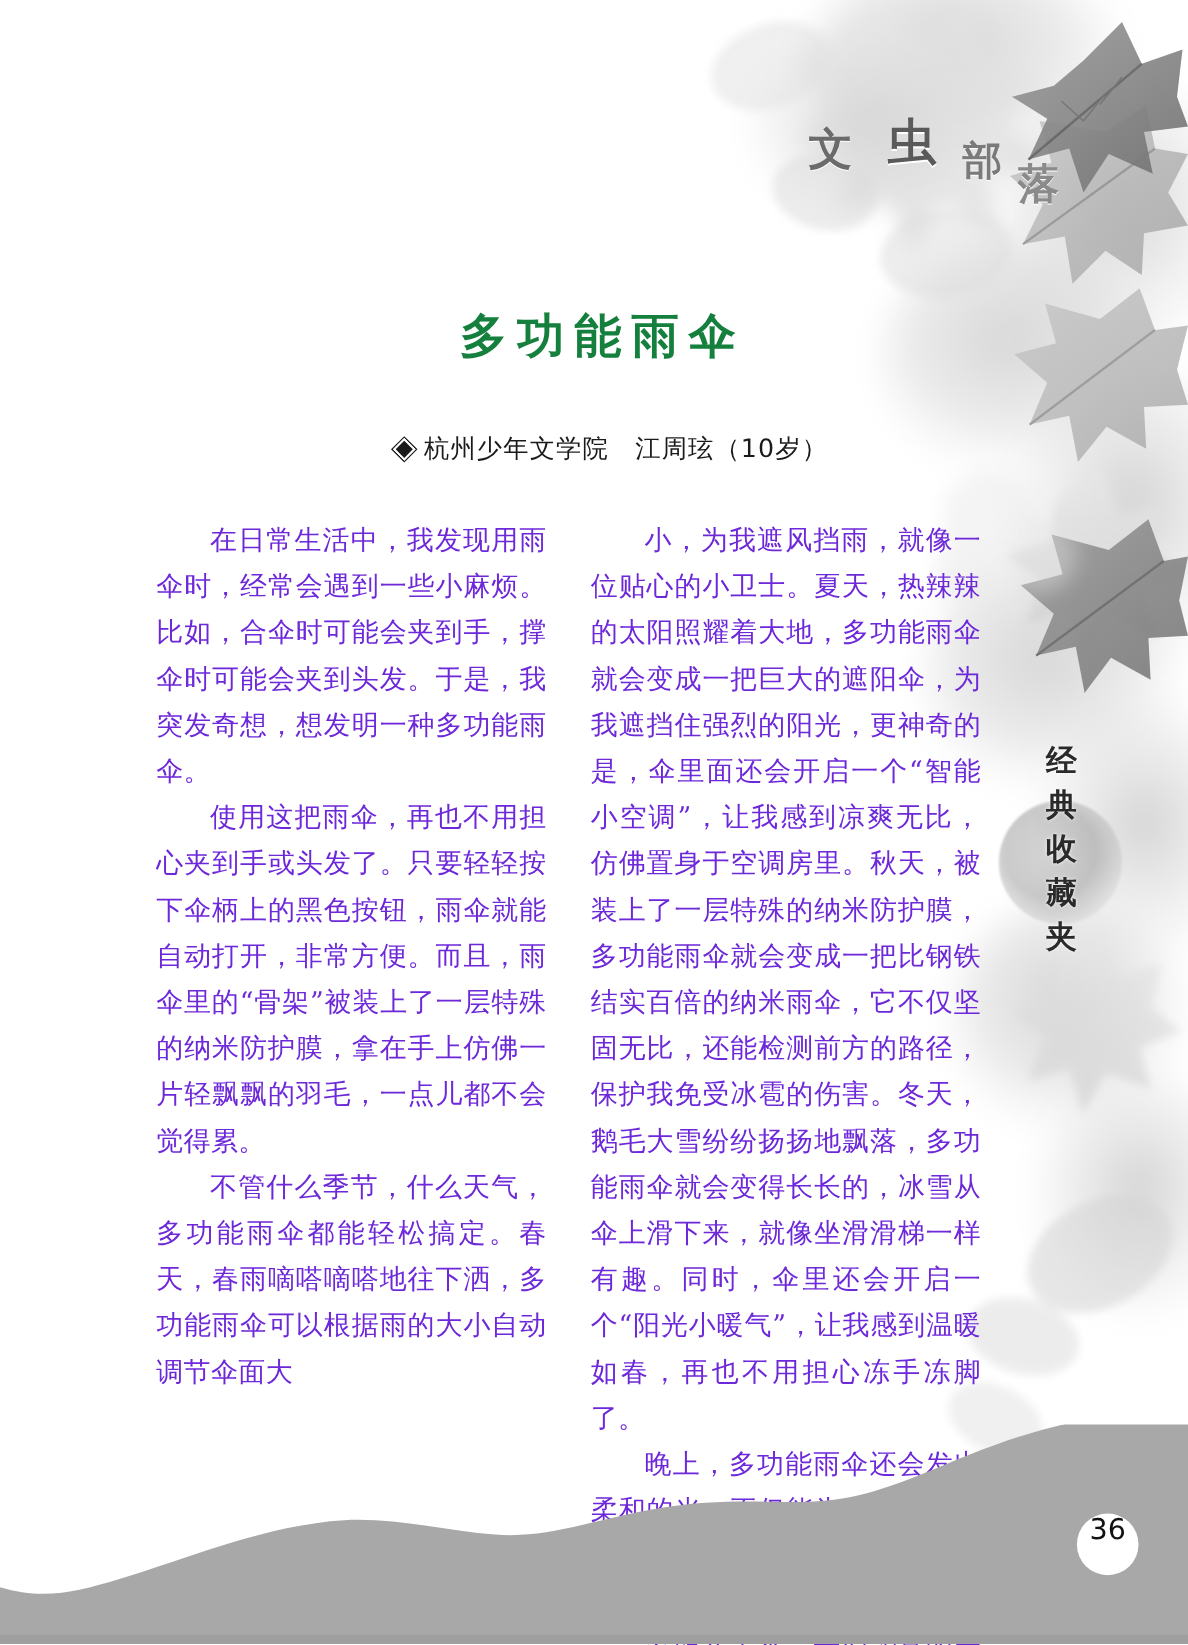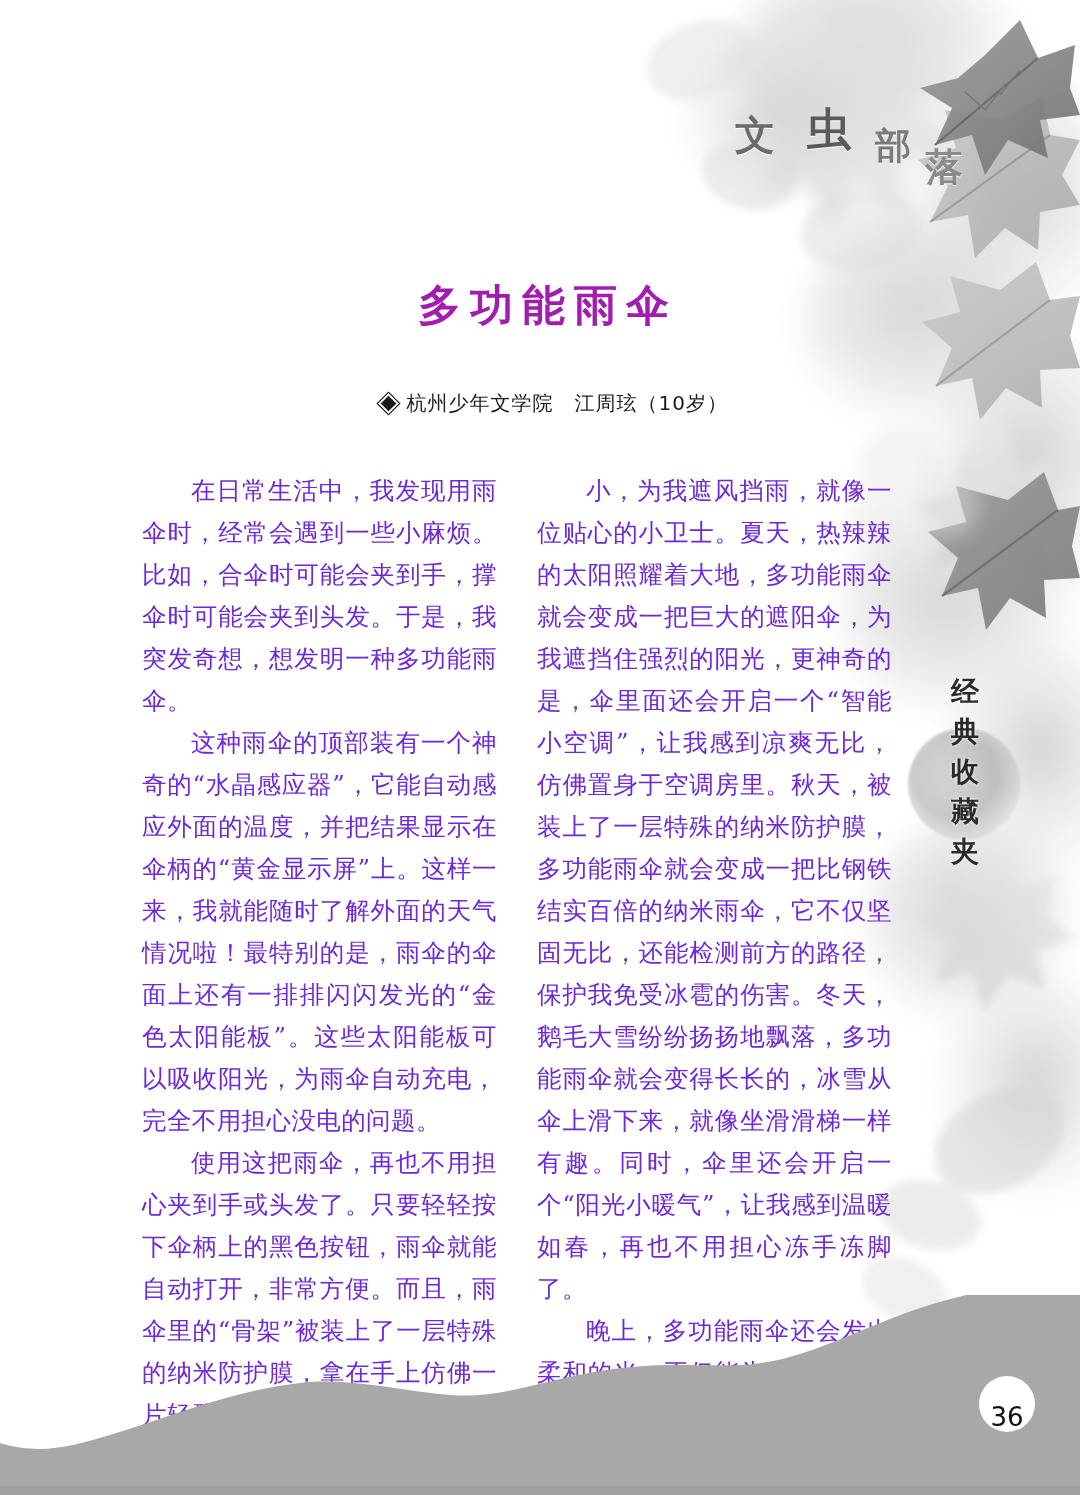--- a/index.html
+++ b/index.html
@@ -27,28 +27,28 @@
   .mh2{left:72px; top:0px;  font-size:44px;color:#5a5a5a;}
   .mh3{left:140px;top:22px; font-size:36px;color:#7a7a7a;}
   .mh4{left:190px;top:42px; font-size:38px;color:#8a8a8a;}
 
   
   .title{
     position:absolute;left:0;right:0;top:277px;
     text-align:center;
     font-family:"DejaVu Sans","Liberation Sans",sans-serif;
     font-size:43px;font-weight:700;letter-spacing:9px;
-    color:#a21caf;
+    color:#15803d;
     padding-left:16px;
   }
   .byline{
     position:absolute;left:0;right:0;top:366px;
     text-align:center;
     font-family:"DejaVu Sans","Liberation Sans",sans-serif;
-    font-size:20px;color:#1a1a1a;letter-spacing:1px;
+    font-size:23px;color:#1a1a1a;letter-spacing:1px;
     white-space:pre;
   }
   .byline .dia{
     display:inline-block;width:15px;height:15px;
     background:#1a1a1a;transform:rotate(45deg);
     margin-right:10px;position:relative;top:1px;
     box-shadow:inset 0 0 0 2px #fff, 0 0 0 1px #1a1a1a;
   }
 
   
@@ -88,21 +88,21 @@
     line-height:40px;
     text-shadow:0 0 3px #fff;
   }
 
   
   .wave{position:absolute;left:0;bottom:0;width:1080px;height:200px;}
   .pageno{
     position:absolute;right:45px;bottom:63px;
     width:56px;height:56px;border-radius:50%;
     background:#ffffff;
-    display:flex;align-items:flex-end;justify-content:center;
+    display:flex;align-items:flex-start;justify-content:center;
     font-family:"DejaVu Sans","Liberation Sans",sans-serif;
     font-size:26px;color:#111;font-weight:400;
   }
 </style>
 </head>
 <body>
 
 <div class="page">
 
   <div class="leaf-layer">
@@ -212,21 +212,20 @@
   <div class="title">多功能雨伞</div>
 
   <div class="byline">
     <span class="dia"></span><span>杭州少年文学院　江周玹（10岁）</span>
   </div>
 
   <div class="cols">
 
     <div class="col">
       <p>在日常生活中，我发现用雨伞时，经常会遇到一些小麻烦。比如，合伞时可能会夹到手，撑伞时可能会夹到头发。于是，我突发奇想，想发明一种多功能雨伞。</p>
-      <p>这种雨伞的顶部装有一个神奇的“水晶感应器”，它能自动感应外面的温度，并把结果显示在伞柄的“黄金显示屏”上。这样一来，我就能随时了解外面的天气情况啦！最特别的是，雨伞的伞面上还有一排排闪闪发光的“金色太阳能板”。这些太阳能板可以吸收阳光，为雨伞自动充电，完全不用担心没电的问题。</p>
       <p>使用这把雨伞，再也不用担心夹到手或头发了。只要轻轻按下伞柄上的黑色按钮，雨伞就能自动打开，非常方便。而且，雨伞里的“骨架”被装上了一层特殊的纳米防护膜，拿在手上仿佛一片轻飘飘的羽毛，一点儿都不会觉得累。</p>
       <p>不管什么季节，什么天气，多功能雨伞都能轻松搞定。春天，春雨嘀嗒嘀嗒地往下洒，多功能雨伞可以根据雨的大小自动调节伞面大</p>
     </div>
 
     <div class="col">
       <p>小，为我遮风挡雨，就像一位贴心的小卫士。夏天，热辣辣的太阳照耀着大地，多功能雨伞就会变成一把巨大的遮阳伞，为我遮挡住强烈的阳光，更神奇的是，伞里面还会开启一个“智能小空调”，让我感到凉爽无比，仿佛置身于空调房里。秋天，被装上了一层特殊的纳米防护膜，多功能雨伞就会变成一把比钢铁结实百倍的纳米雨伞，它不仅坚固无比，还能检测前方的路径，保护我免受冰雹的伤害。冬天，鹅毛大雪纷纷扬扬地飘落，多功能雨伞就会变得长长的，冰雪从伞上滑下来，就像坐滑滑梯一样有趣。同时，伞里还会开启一个“阳光小暖气”，让我感到温暖如春，再也不用担心冻手冻脚了。</p>
       <p>晚上，多功能雨伞还会发出柔和的光，不仅能为我在前方探路，还能让车辆注意到我，保证我的安全。</p>
       <p>希望在未来，我们能真的发明出这样的雨伞。我相信，有了它，我们的生活一定会更加方便、有趣！</p>
     </div>
 

